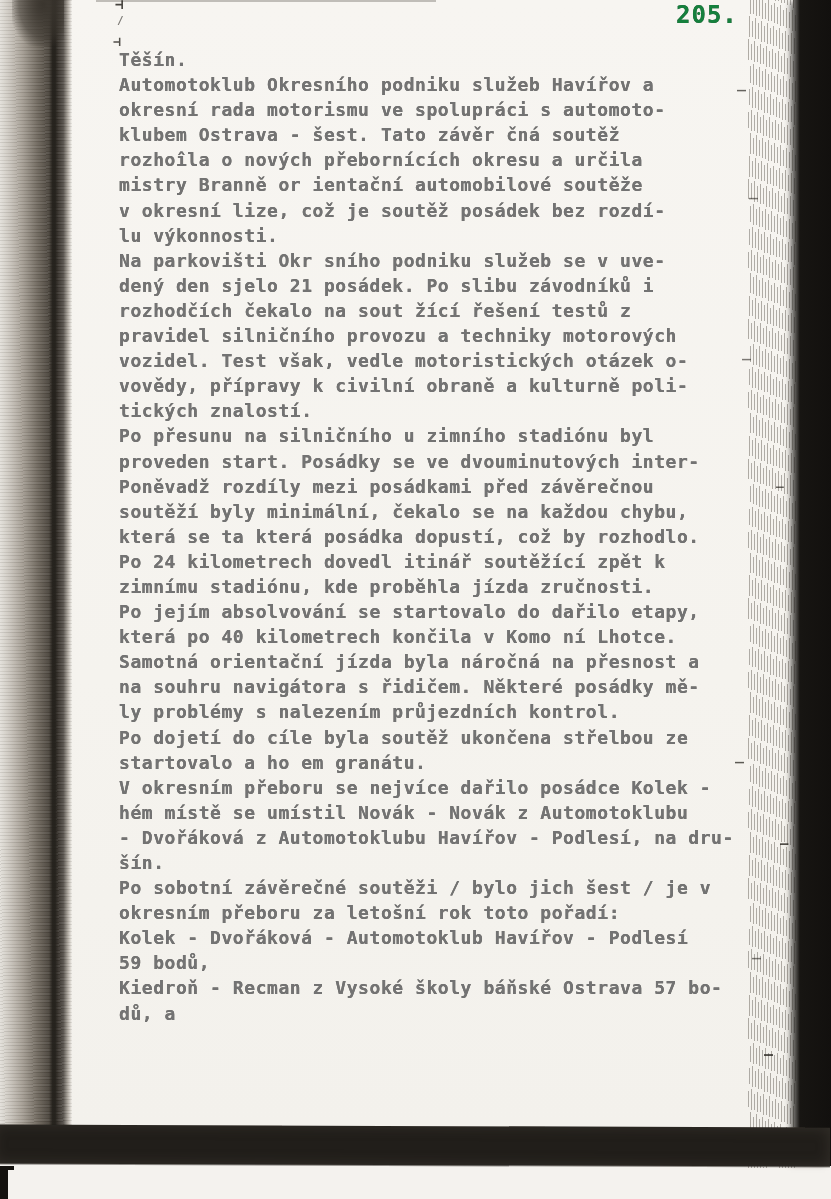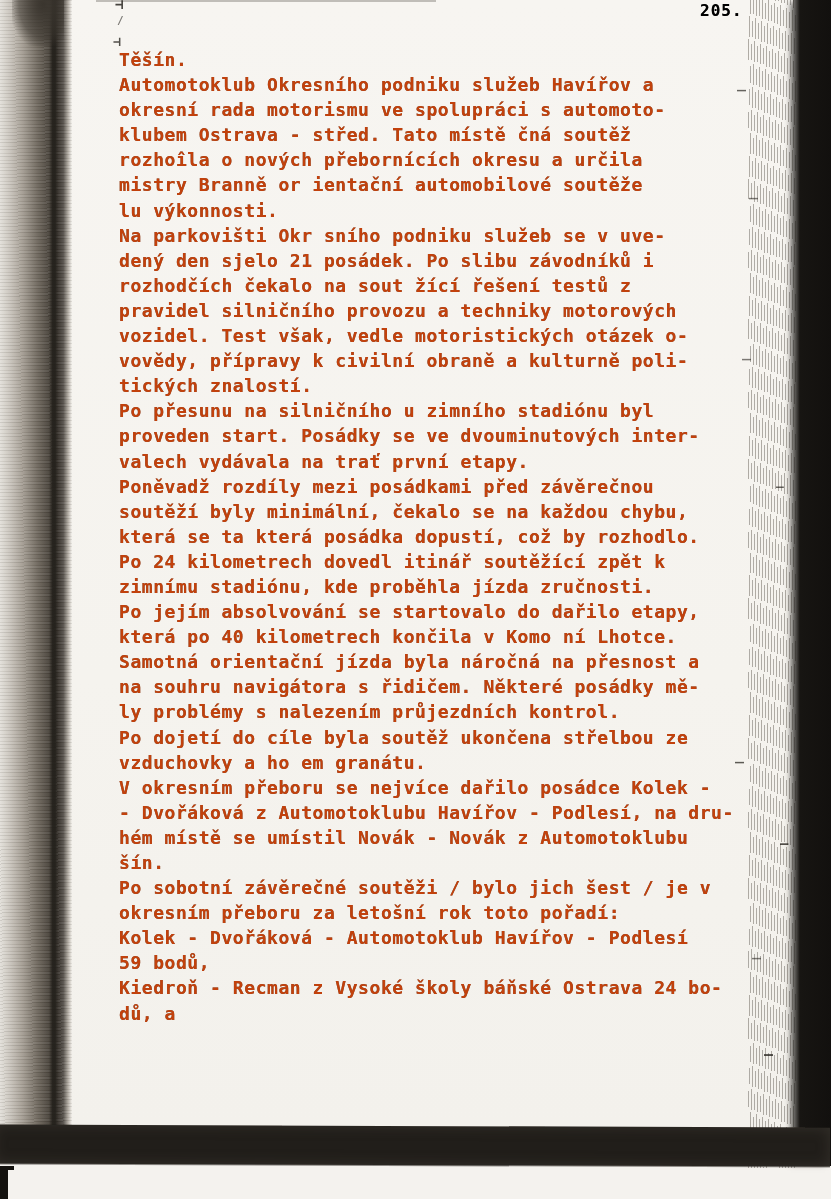--- a/index.html
+++ b/index.html
@@ -62,29 +62,28 @@
   
   .bottom-left-mark{
     position:absolute;left:0;top:1166px;width:8px;height:33px;
     background:#14120f;
   }
   .bottom-left-stub{
     position:absolute;left:0;top:1166px;width:14px;height:4px;background:#14120f;
   }
   .page-number{
     position:absolute;left:676px;top:1px;
-    font-size:16px;font-weight:bold;color:#000000;
+    font-size:24px;font-weight:bold;color:#15803d;
     letter-spacing:1px;
     text-shadow:0 0 .6px rgba(25,23,20,.75);
-    margin-left:24px;
   }
   .text-column{
     position:absolute;left:119px;top:47px;width:648px;
     font-size:18px;line-height:25.1px;font-weight:bold;
-    color:#c2410c;letter-spacing:.55px;
+    color:#737373;letter-spacing:.55px;
     text-shadow:0 0 .6px rgba(30,27,23,.65);
   }
   .text-line{white-space:pre;height:25.1px;}
   .artifact{
     position:absolute;color:#2a2722;font-weight:bold;
     line-height:1;user-select:none;
   }
   .top-edge-line{
     position:absolute;left:96px;top:0;width:340px;height:2px;
     background:rgba(90,85,76,.35);
@@ -105,55 +104,55 @@
   <div class="bottom-bar"></div>
   <div class="bottom-left-mark"></div>
   <div class="bottom-left-stub"></div>
 
   <div class="page-number">205.</div>
 
   <div class="text-column" id="text-column">
       <div class="text-line">Těšín.</div>
       <div class="text-line">Automotoklub Okresního podniku služeb Havířov a</div>
       <div class="text-line">okresní rada motorismu ve spolupráci s automoto-</div>
-      <div class="text-line">klubem Ostrava - střed. Tato místě čná soutěž</div>
+      <div class="text-line">klubem Ostrava - šest. Tato závěr čná soutěž</div>
       <div class="text-line">rozhoîla o nových přebornících okresu a určila</div>
       <div class="text-line">mistry Branně or ientační automobilové soutěže</div>
+      <div class="text-line">v okresní lize, což je soutěž posádek bez rozdí-</div>
       <div class="text-line">lu výkonnosti.</div>
       <div class="text-line">Na parkovišti Okr sního podniku služeb se v uve-</div>
       <div class="text-line">dený den sjelo 21 posádek. Po slibu závodníků i</div>
       <div class="text-line">rozhodčích čekalo na sout žící řešení testů z</div>
       <div class="text-line">pravidel silničního provozu a techniky motorových</div>
       <div class="text-line">vozidel. Test však, vedle motoristických otázek o-</div>
       <div class="text-line">vovědy, přípravy k civilní obraně a kulturně poli-</div>
       <div class="text-line">tických znalostí.</div>
       <div class="text-line">Po přesunu na silničního u zimního stadiónu byl</div>
       <div class="text-line">proveden start. Posádky se ve dvouminutových inter-</div>
-      <div class="text-line">valech vydávala na trať první etapy.</div>
       <div class="text-line">Poněvadž rozdíly mezi posádkami před závěrečnou</div>
       <div class="text-line">soutěží byly minimální, čekalo se na každou chybu,</div>
       <div class="text-line">která se ta která posádka dopustí, což by rozhodlo.</div>
       <div class="text-line">Po 24 kilometrech dovedl itinář soutěžící zpět k</div>
       <div class="text-line">zimnímu stadiónu, kde proběhla jízda zručnosti.</div>
       <div class="text-line">Po jejím absolvování se startovalo do dařilo etapy,</div>
       <div class="text-line">která po 40 kilometrech končila v Komo ní Lhotce.</div>
       <div class="text-line">Samotná orientační jízda byla náročná na přesnost a</div>
       <div class="text-line">na souhru navigátora s řidičem. Některé posádky mě-</div>
       <div class="text-line">ly problémy s nalezením průjezdních kontrol.</div>
       <div class="text-line">Po dojetí do cíle byla soutěž ukončena střelbou ze</div>
-      <div class="text-line">vzduchovky a ho em granátu.</div>
+      <div class="text-line">startovalo a ho em granátu.</div>
       <div class="text-line">V okresním přeboru se nejvíce dařilo posádce Kolek -</div>
+      <div class="text-line">hém místě se umístil Novák - Novák z Automotoklubu</div>
       <div class="text-line">- Dvořáková z Automotoklubu Havířov - Podlesí, na dru-</div>
-      <div class="text-line">hém místě se umístil Novák - Novák z Automotoklubu</div>
       <div class="text-line">šín.</div>
       <div class="text-line">Po sobotní závěrečné soutěži / bylo jich šest / je v</div>
       <div class="text-line">okresním přeboru za letošní rok toto pořadí:</div>
       <div class="text-line">Kolek - Dvořáková - Automotoklub Havířov - Podlesí</div>
       <div class="text-line">59 bodů,</div>
-      <div class="text-line">Kiedroň - Recman z Vysoké školy báňské Ostrava 24 bo-</div>
+      <div class="text-line">Kiedroň - Recman z Vysoké školy báňské Ostrava 57 bo-</div>
       <div class="text-line">dů, a</div>
     </div>
 
   <div id="artifact-layer">
       <span class="artifact" style="left: 115px; top: -3px; font-size: 14px; opacity: 0.85;">⊣</span>
       <span class="artifact" style="left: 117px; top: 15px; font-size: 11px; opacity: 0.6;">/</span>
       <span class="artifact" style="left: 113px; top: 35px; font-size: 13px; opacity: 0.8;">⊣</span>
       <span class="artifact" style="left: 737px; top: 76px; font-size: 15px; opacity: 0.7;">_</span>
       <span class="artifact" style="left: 749px; top: 184px; font-size: 15px; opacity: 0.6;">_</span>
       <span class="artifact" style="left: 742px; top: 345px; font-size: 15px; opacity: 0.6;">_</span>

